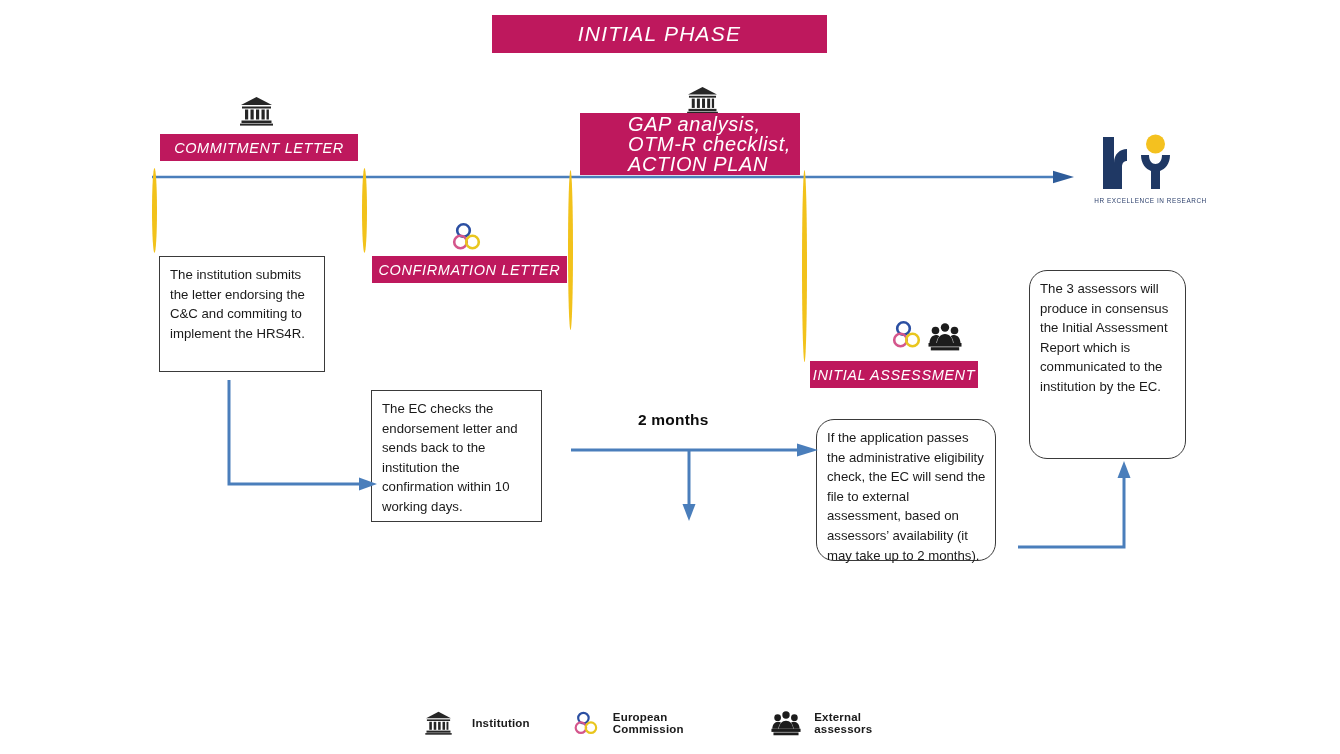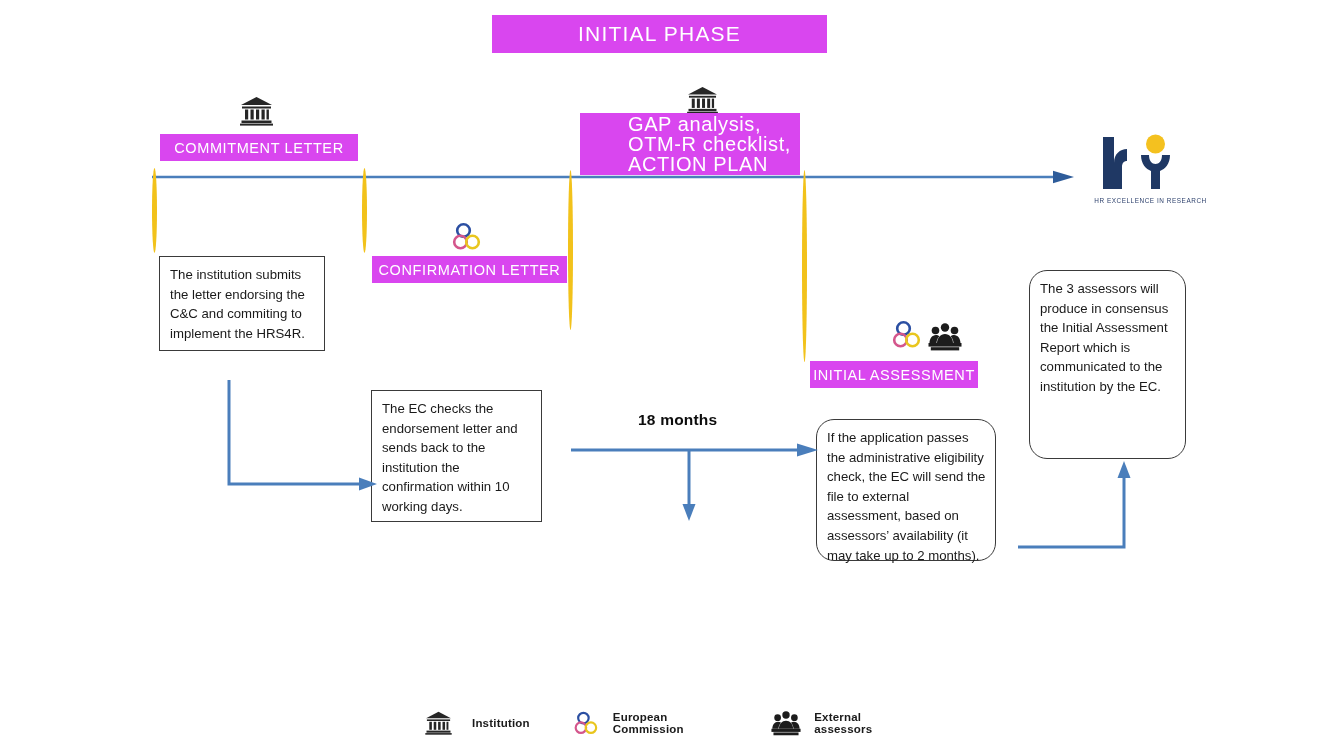--- a/index.html
+++ b/index.html
@@ -8,27 +8,28 @@
     background:#ffffff;
     font-family:"Liberation Sans", sans-serif;
     position:relative;
     overflow:hidden;
   }
   .stage{position:absolute;left:0;top:0;width:1340px;height:754px;}
   .abs{position:absolute;}
 
   
   .pink{
-    background:#d946ef;
+    background:#be185d;
     color:#ffffff;
     text-align:center;
     letter-spacing:.6px;
     font-weight:400;
     display:flex;align-items:center;justify-content:center;
     flex-direction:column;
+    font-style:italic;
   }
   .pink.title{font-size:21px;letter-spacing:1.2px;}
   .pink.tag{font-size:14.5px;}
   .pink.multi{font-size:20px;line-height:20px;padding:4px 0;}
   .pink.multi span{display:block;width:100%;text-align:center;}
 
   
   .tbox{
     background:#ffffff;
     border:1.3px solid #3a3a3a;
@@ -142,37 +143,37 @@
       <line x1="0" y1="7" x2="903" y2="7" stroke="#4A7EBB" stroke-width="2.6"></line>
       <polygon points="901,0.8 922,7 901,13.2" fill="#2E5C9A"></polygon>
     </svg>
   </div>
 
   <div class="abs ytick" style="left:152px;top:168px;height:85px;"></div>
   <div class="abs ytick" style="left:362px;top:168px;height:85px;"></div>
   <div class="abs ytick" style="left:568px;top:170px;height:160px;"></div>
   <div class="abs ytick" style="left:802px;top:170px;height:192px;"></div>
 
-  <div class="abs tbox" style="left:159px;top:256px;width:166px;height:95px;">The institution submits the letter endorsing the C&amp;C and commiting to implement the HRS4R.</div>
+  <div class="abs tbox" style="left:159px;top:256px;width:166px;height:116px;">The institution submits the letter endorsing the C&amp;C and commiting to implement the HRS4R.</div>
 
   <div class="abs tbox" style="left:371px;top:390px;width:171px;height:132px;">The EC checks the endorsement letter and sends back to the institution the confirmation within 10 working days.</div>
 
 
   <div class="abs tbox" style="left:816px;top:419px;width:180px;height:142px;border-radius:18px;">If the application passes the administrative eligibility check, the EC will send the file to external assessment, based on assessors’ availability (it may take up to 2 months).</div>
 
   <div class="abs tbox" style="left:1029px;top:270px;width:157px;height:189px;border-radius:18px;">The 3 assessors will produce in consensus the Initial Assessment Report which is communicated to the institution by the EC.</div>
 
   <div class="abs" style="left:225px;top:378px;">
     <svg width="155" height="115" viewBox="0 0 155 115">
       <path d="M4,2 L4,106 L136,106" stroke="#4A7EBB" stroke-width="3" fill="none"></path>
       <polygon points="134,99.5 152,106 134,112.5" fill="#4A7EBB"></polygon>
     </svg>
   </div>
 
-  <div class="abs months" style="left:638px;top:411px;">18 months</div>
+  <div class="abs months" style="left:638px;top:411px;">2 months</div>
 
   <div class="abs" style="left:571px;top:443px;">
     <svg width="250" height="14" viewBox="0 0 250 14">
       <line x1="0" y1="7" x2="228" y2="7" stroke="#4A7EBB" stroke-width="3"></line>
       <polygon points="226,0.5 247,7 226,13.5" fill="#4A7EBB"></polygon>
     </svg>
   </div>
 
   <div class="abs" style="left:681px;top:450px;">
     <svg width="16" height="72" viewBox="0 0 16 72">

